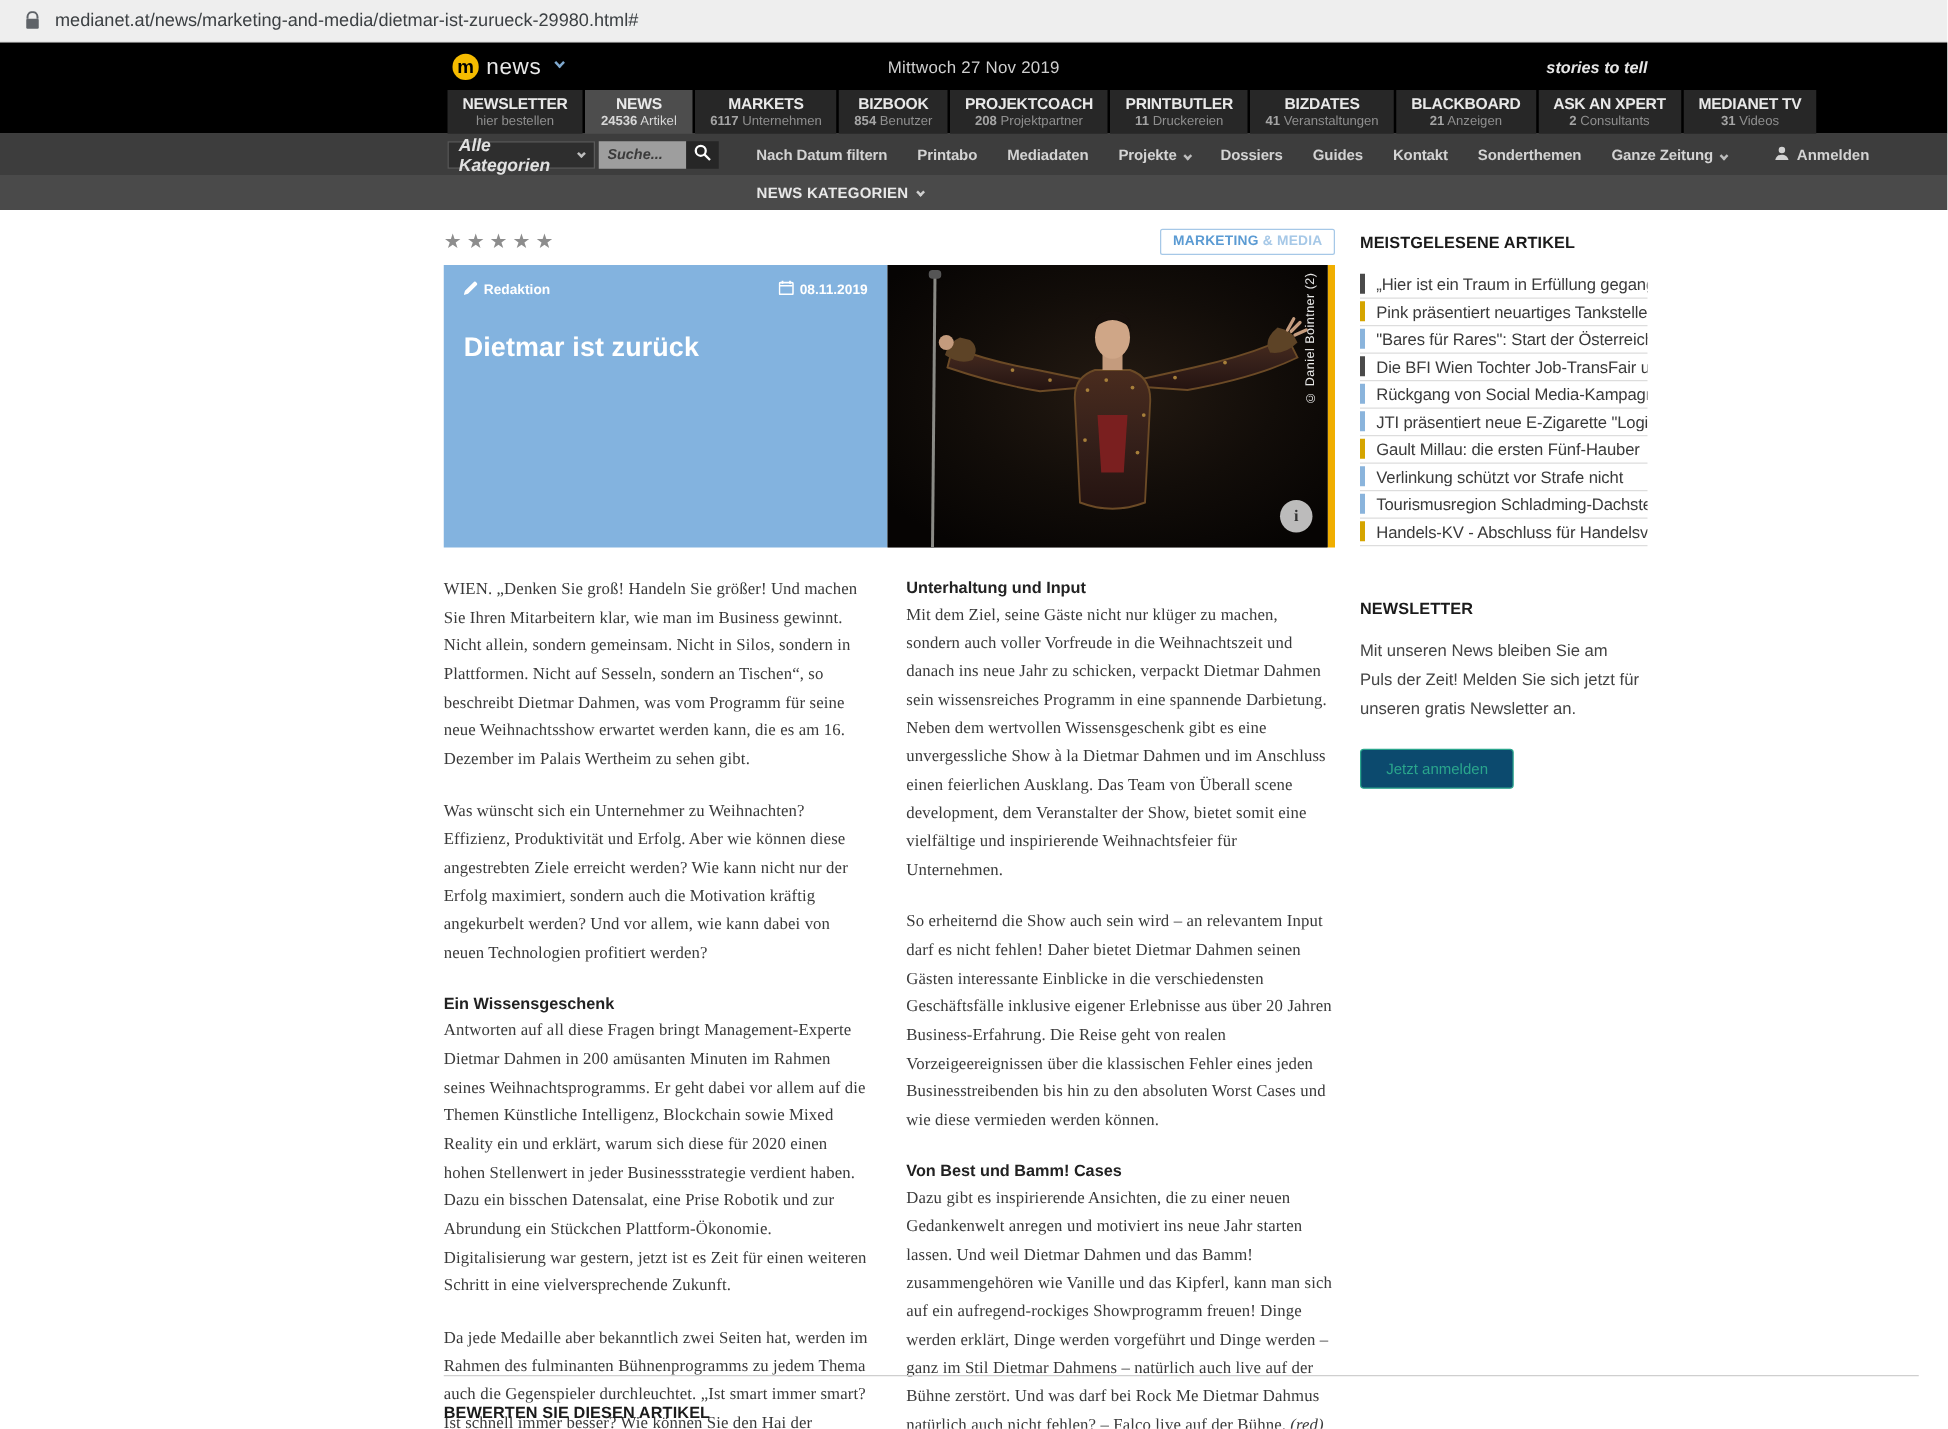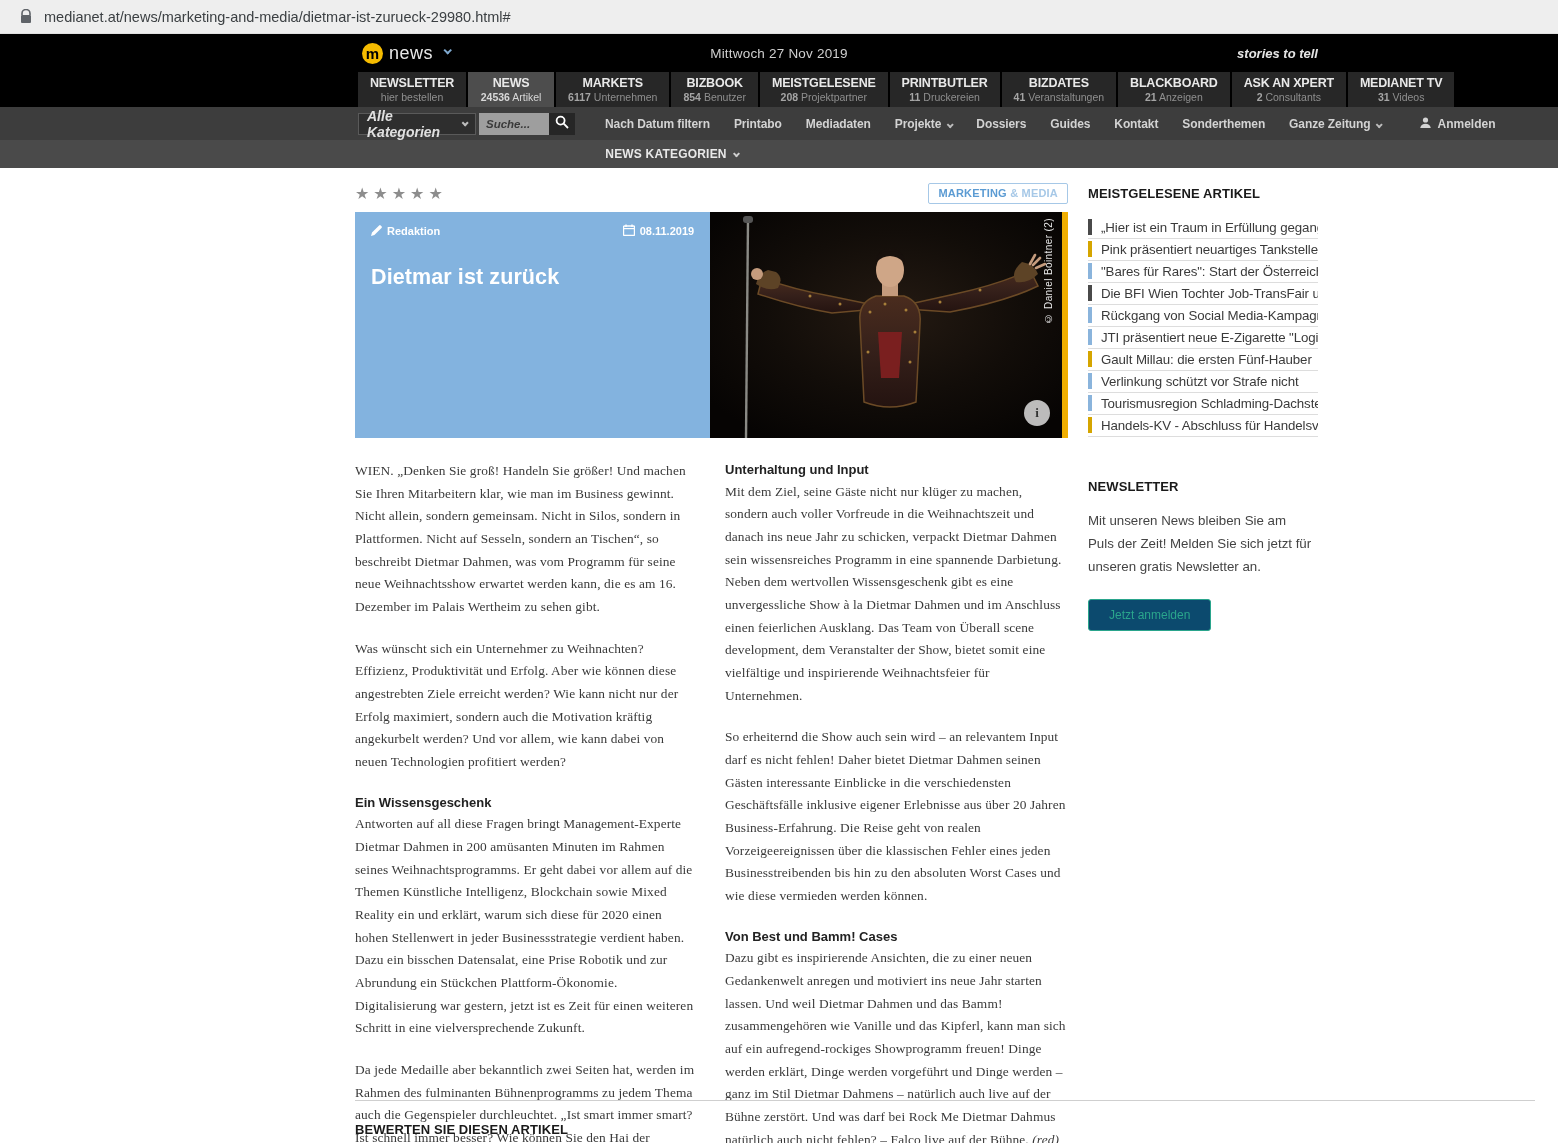--- a/index.html
+++ b/index.html
@@ -125,21 +125,21 @@
       <div class="tab-label">MARKETS</div>
       <div class="tab-sub"><span class="tab-count">6117</span> <span>Unternehmen</span></div>
     </div>
 
     <div class="tab">
       <div class="tab-label">BIZBOOK</div>
       <div class="tab-sub"><span class="tab-count">854</span> <span>Benutzer</span></div>
     </div>
 
     <div class="tab">
-      <div class="tab-label">MEISTGELESENE</div>
+      <div class="tab-label">PROJEKTCOACH</div>
       <div class="tab-sub"><span class="tab-count">208</span> <span>Projektpartner</span></div>
     </div>
 
     <div class="tab">
       <div class="tab-label">PRINTBUTLER</div>
       <div class="tab-sub"><span class="tab-count">11</span> <span>Druckereien</span></div>
     </div>
 
     <div class="tab">
       <div class="tab-label">BIZDATES</div>

